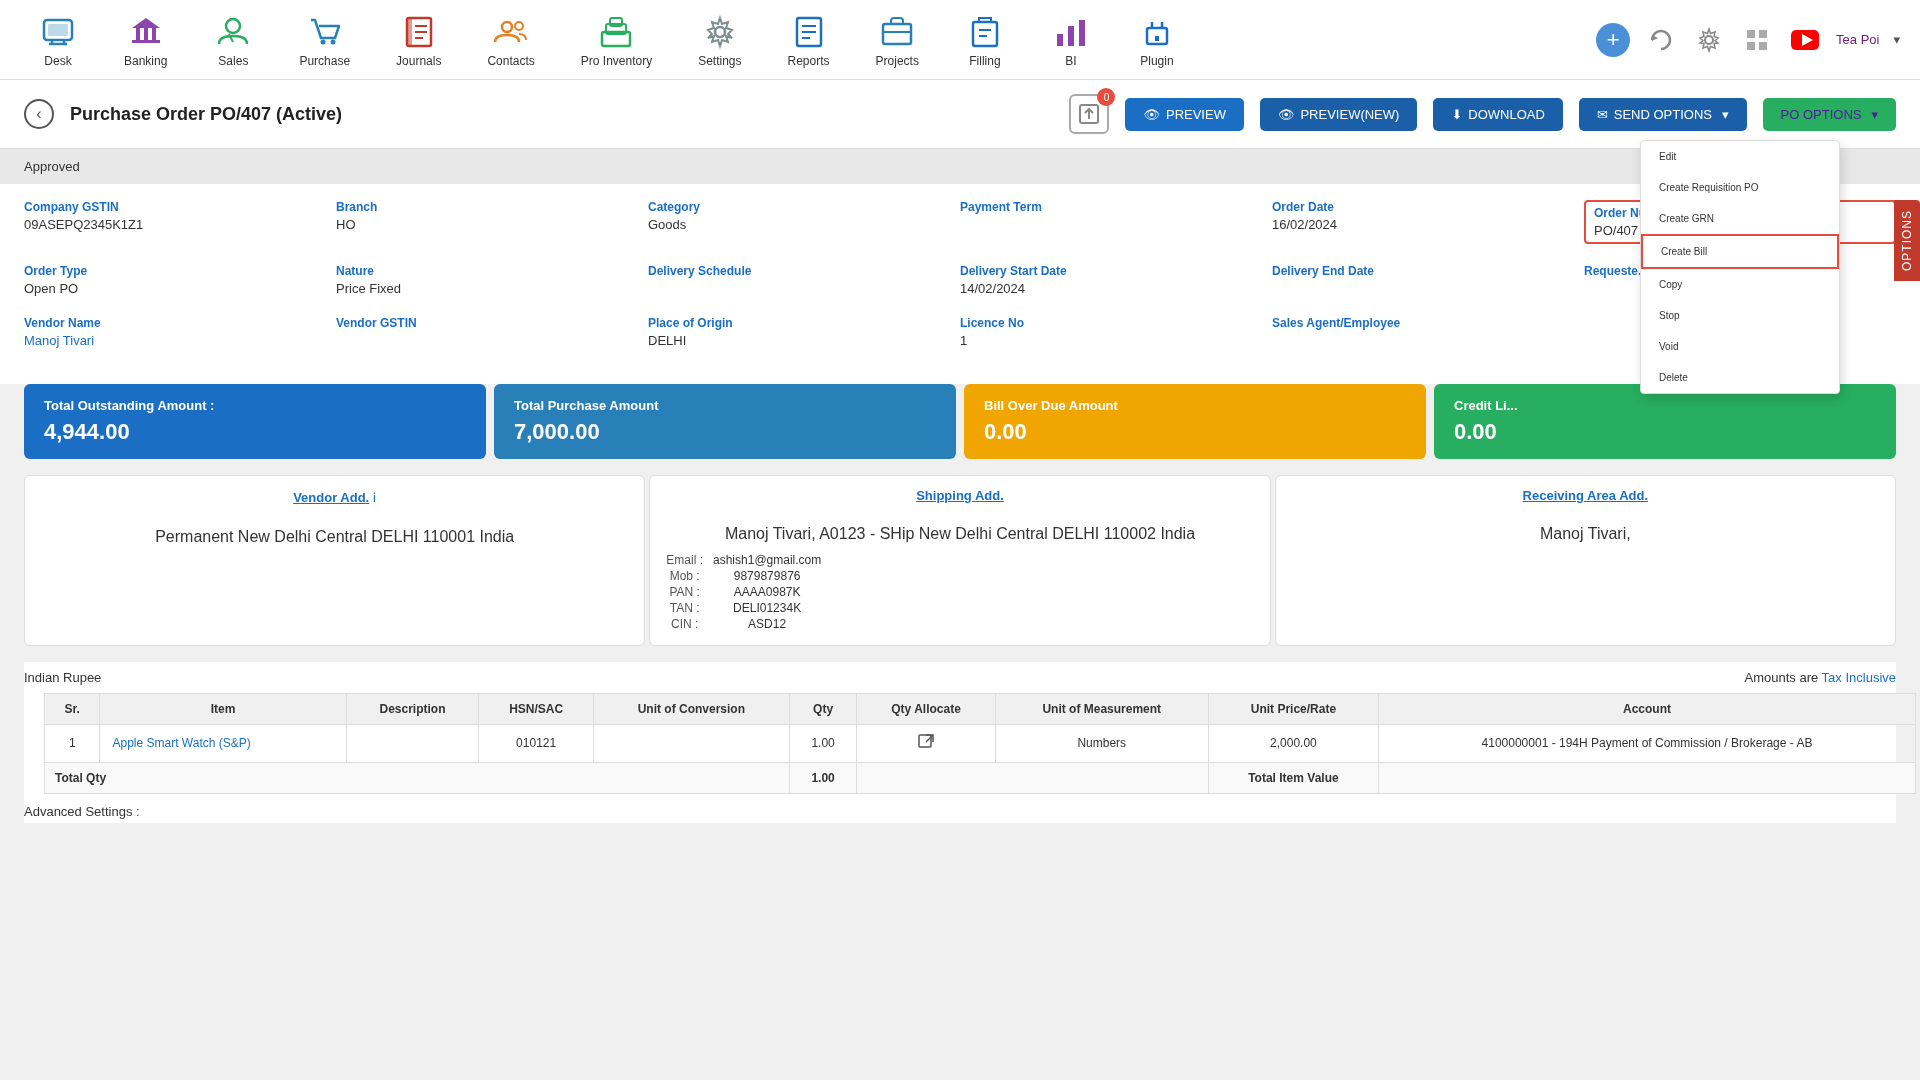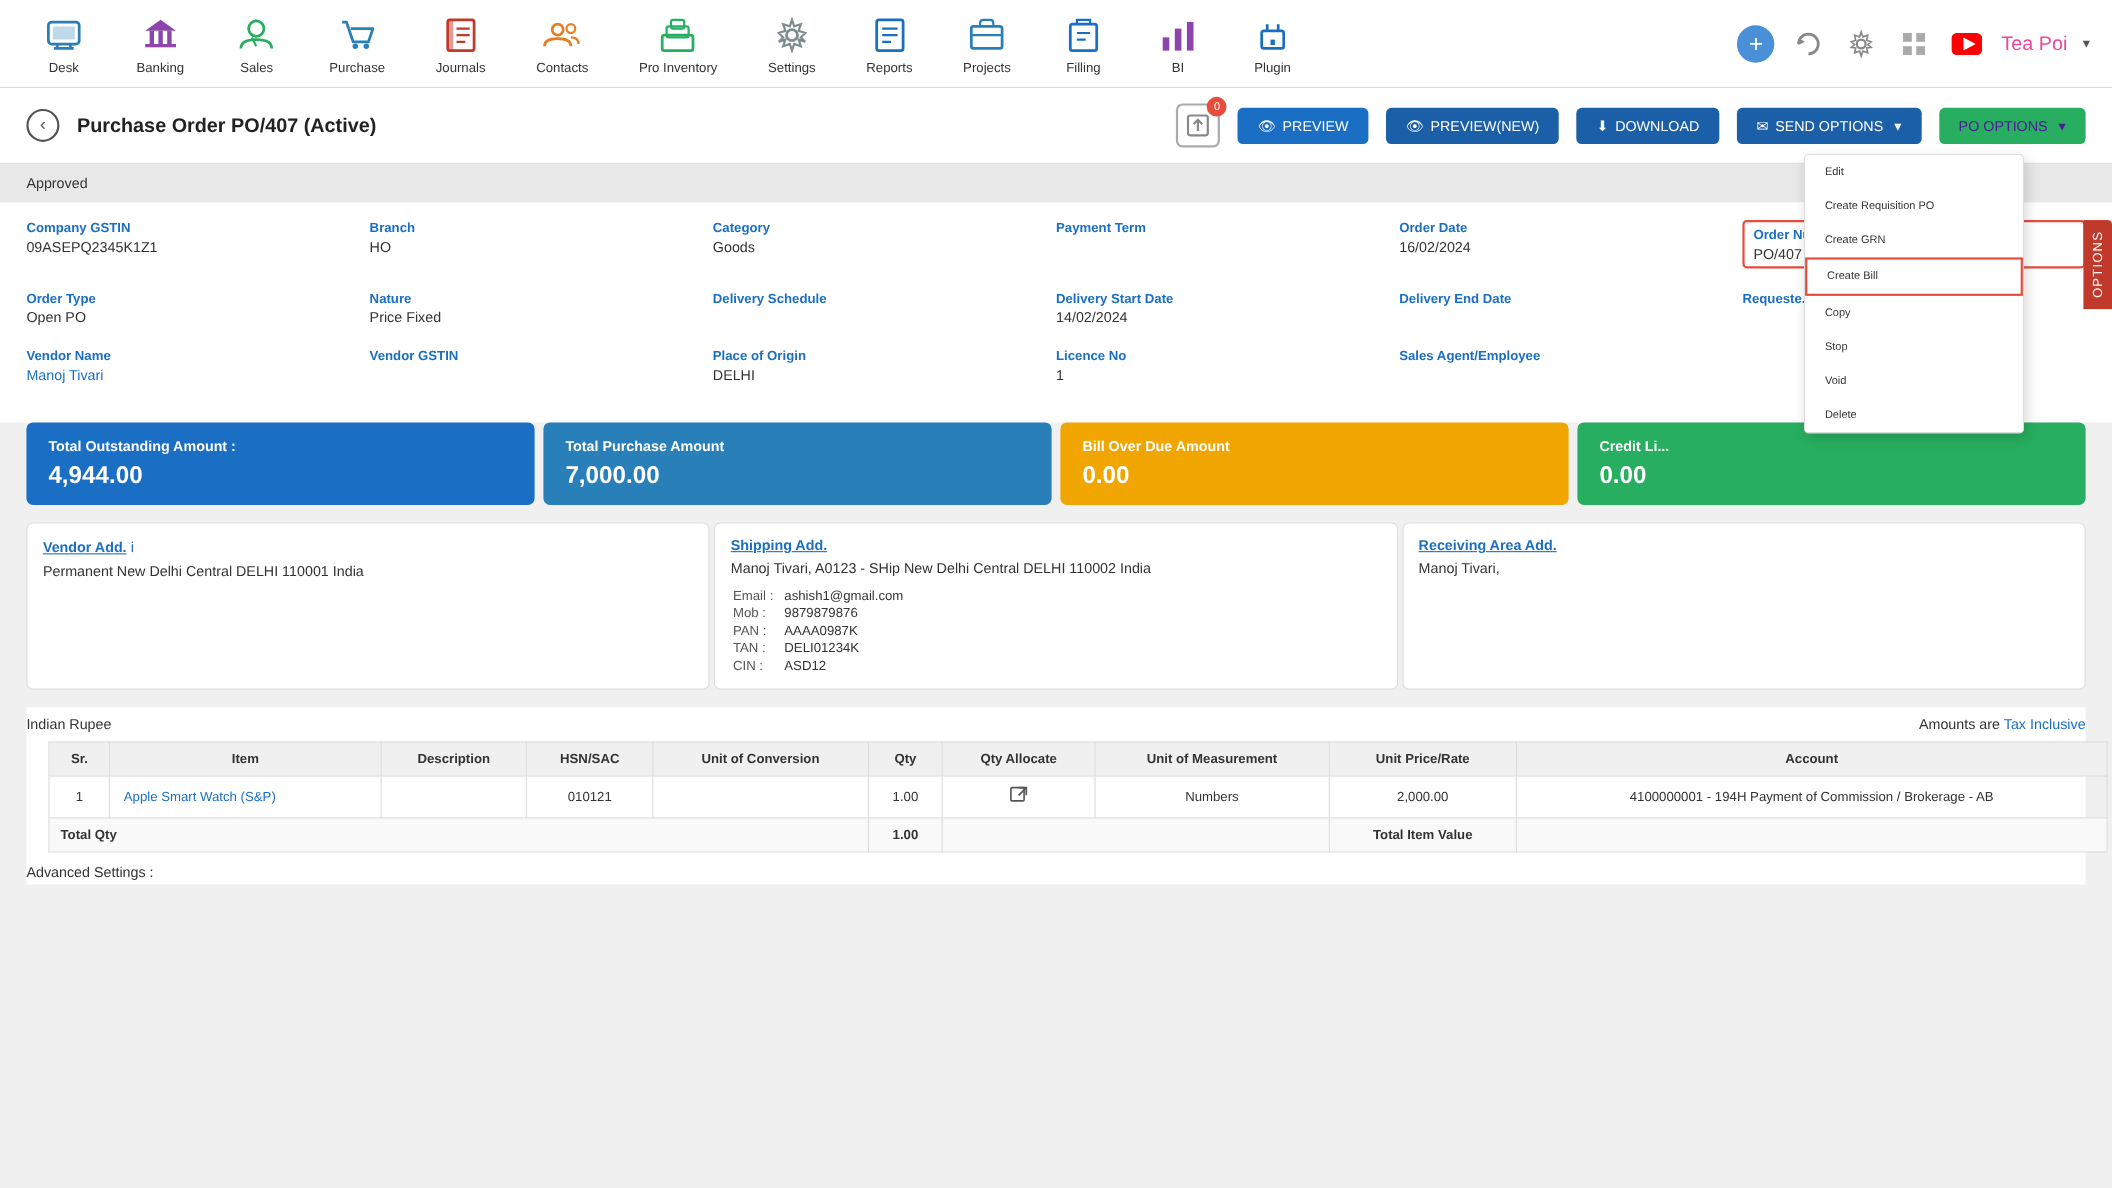--- a/index.html
+++ b/index.html
@@ -60,22 +60,22 @@
       width: 34px;
       height: 34px;
       display: flex;
       align-items: center;
       justify-content: center;
       font-size: 22px;
       cursor: pointer;
     }
     .youtube-icon { color: red; font-size: 24px; }
     .user-label {
-      font-size: 18px;
-      color: #ec4899;
+      font-size: 13px;
+      color: #701a75;
       cursor: pointer;
     }
 
     
     .page-header {
       background: #fff;
       padding: 14px 24px;
       display: flex;
       align-items: center;
       gap: 16px;
@@ -230,40 +230,41 @@
     .card-value {
       font-size: 22px;
       font-weight: bold;
     }
 
     
     .address-section {
       display: flex;
       gap: 4px;
       margin: 0 24px 16px 24px;
+      text-align: center;
     }
     .address-box {
       flex: 1;
       border: 1px solid #ddd;
       border-radius: 6px;
       padding: 12px 14px;
       background: #fff;
     }
     .address-link {
       color: #1a6fc4;
       font-size: 13px;
       font-weight: bold;
       cursor: pointer;
       text-decoration: underline;
     }
     .address-text {
       color: #333;
-      font-size: 13px;
+      font-size: 16px;
       line-height: 1.6;
-      margin-top: 4px;
+      margin-top: 18px;
     }
     .info-icon {
       color: #1a6fc4;
       font-size: 13px;
       cursor: pointer;
     }
     .address-table {
       font-size: 12px;
       color: #333;
       margin-top: 4px;

